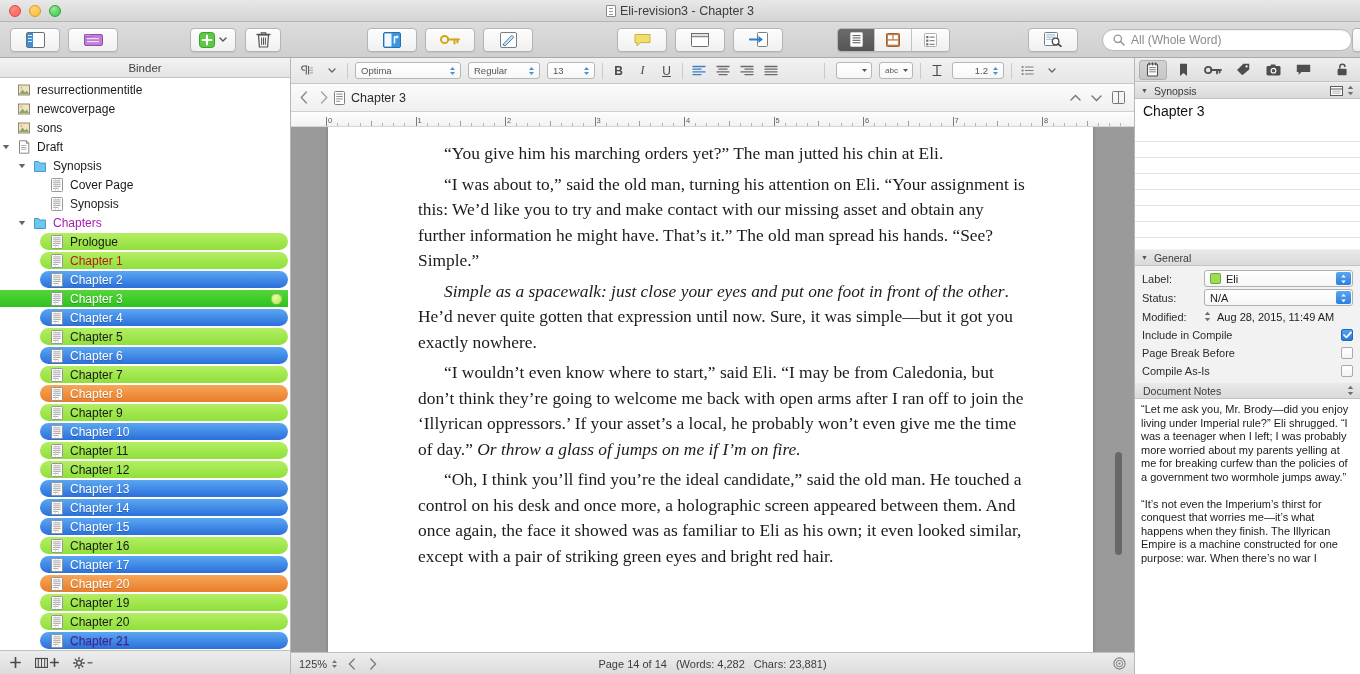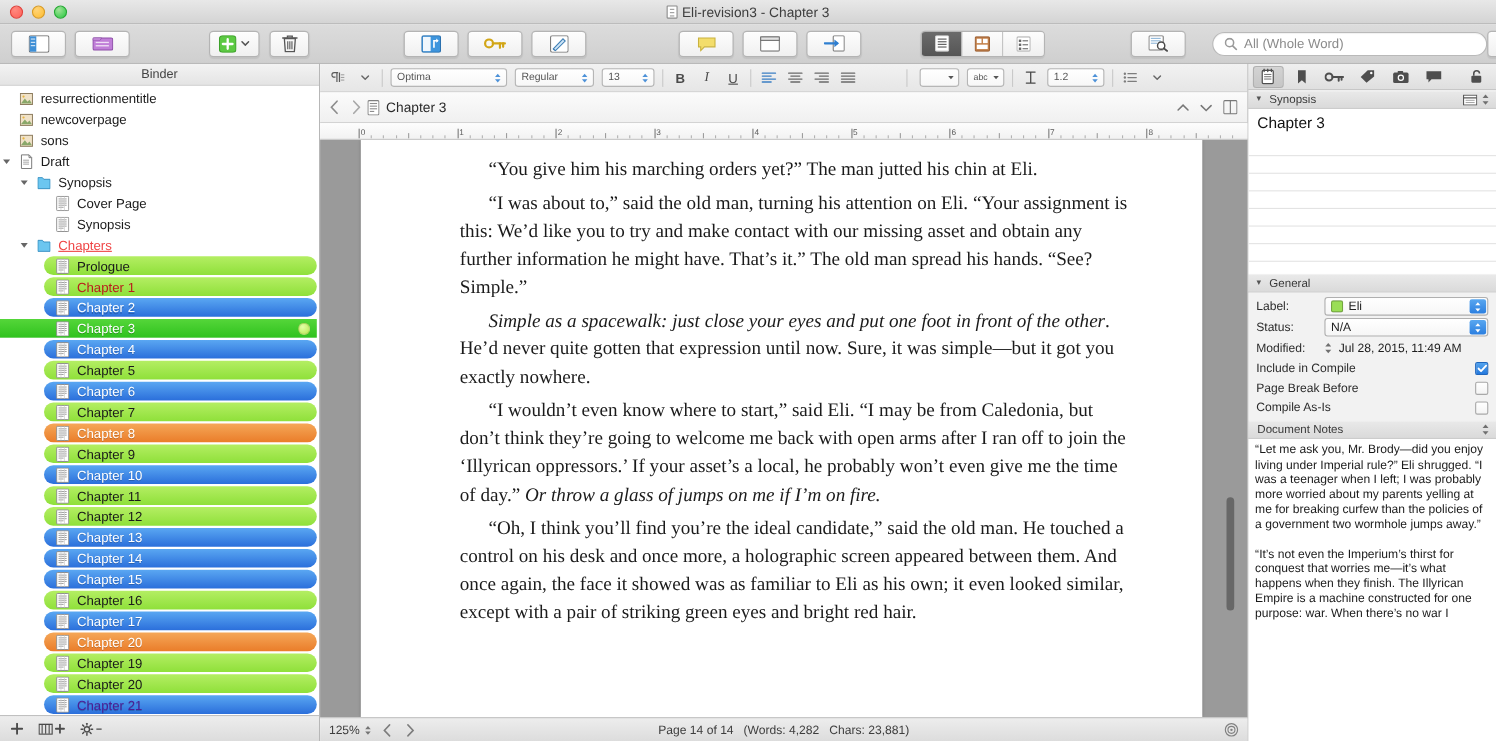--- a/index.html
+++ b/index.html
@@ -556,21 +556,21 @@
               <span class="twisty">
                 <svg width="8" height="6" viewBox="0 0 8 6">
                   <path d="M0.8 1 L7.2 1 L4 5.2 Z" fill="#666"></path>
                 </svg>
               </span>
               <span class="ico">
                 <svg width="12" height="14" viewBox="0 0 12 14">
                   <path d="M0.5 2.5 H4.6 L5.8 4 H11.5 V12.5 H0.5 Z" fill="#6cc6f0" stroke="#3b93c4" stroke-width="0.9"></path>
                 </svg>
               </span>
-              <span class="lbl" style="color: #ef4444; text-decoration: underline;">Chapters</span>
+              <span class="lbl" style="color: #a21caf;">Chapters</span>
             </div>
           </div>
           <div class="brow">
             <div class="pill" style="background: linear-gradient(rgb(180, 238, 99), rgb(143, 224, 58)); left: 40px;"></div>
             <div class="inner" style="padding-left: 33px;">
               <span class="twisty"></span>
               <span class="ico">
                 <svg width="12" height="14" viewBox="0 0 12 14">
                   <rect x="0.5" y="0.5" width="11" height="13" rx="0.8" fill="#fff" stroke="#8c8c8c" stroke-width="0.9"></rect>
                   <g fill="#a0a0a0">
@@ -1145,21 +1145,21 @@
           <svg width="7" height="5" viewBox="0 0 7 5">
               <path d="M3.5 4 L6 1 H1 Z" fill="#555"></path>
             </svg>
         </span>
         <span class="vsep"></span>
         <span class="fbtn">
           <svg width="10" height="13" viewBox="0 0 10 13">
               <path d="M1 1.5 H9 M5 1.5 V11.5 M1 11.5 H9" stroke="#4a4a4a" stroke-width="1.2" stroke-linecap="round"></path>
             </svg>
         </span>
-        <span class="combo" style="width:52px;">
+        <span class="combo" style="width:52px;justify-content:flex-end;">
           <span>1.2</span>
           <span class="step">
             <svg width="7" height="10" viewBox="0 0 7 10">
                 <path d="M3.5 1 L6 4 H1 Z" fill="#4c91d8"></path>
                 <path d="M3.5 9 L6 6 H1 Z" fill="#4c91d8"></path>
               </svg>
           </span>
         </span>
         <span class="vsep"></span>
         <span class="fbtn">
@@ -1483,21 +1483,21 @@
           </span>
         </div>
         <div class="grow">
           <span class="glbl">Modified:</span>
           <span class="stepper">
             <svg width="7" height="11" viewBox="0 0 7 11">
                 <path d="M3.5 0.8 L6.2 4 H0.8 Z" fill="#6f6f6f"></path>
                 <path d="M3.5 10.2 L6.2 7 H0.8 Z" fill="#6f6f6f"></path>
               </svg>
           </span>
-          <span class="modval">Jul 28, 2015, 11:49 AM</span>
+          <span class="modval">Aug 28, 2015, 11:49 AM</span>
         </div>
         <div id="checkbox-rows">
             <div class="cbrow">
               <span>Include in Compile</span>
               <span class="cb on">
                 <svg width="9" height="8" viewBox="0 0 9 8">
                   <path d="M1 4 L3.4 6.4 L8 1.4" stroke="#fff" stroke-width="1.7" fill="none" stroke-linecap="round" stroke-linejoin="round"></path>
                 </svg>
               </span>
             </div>

